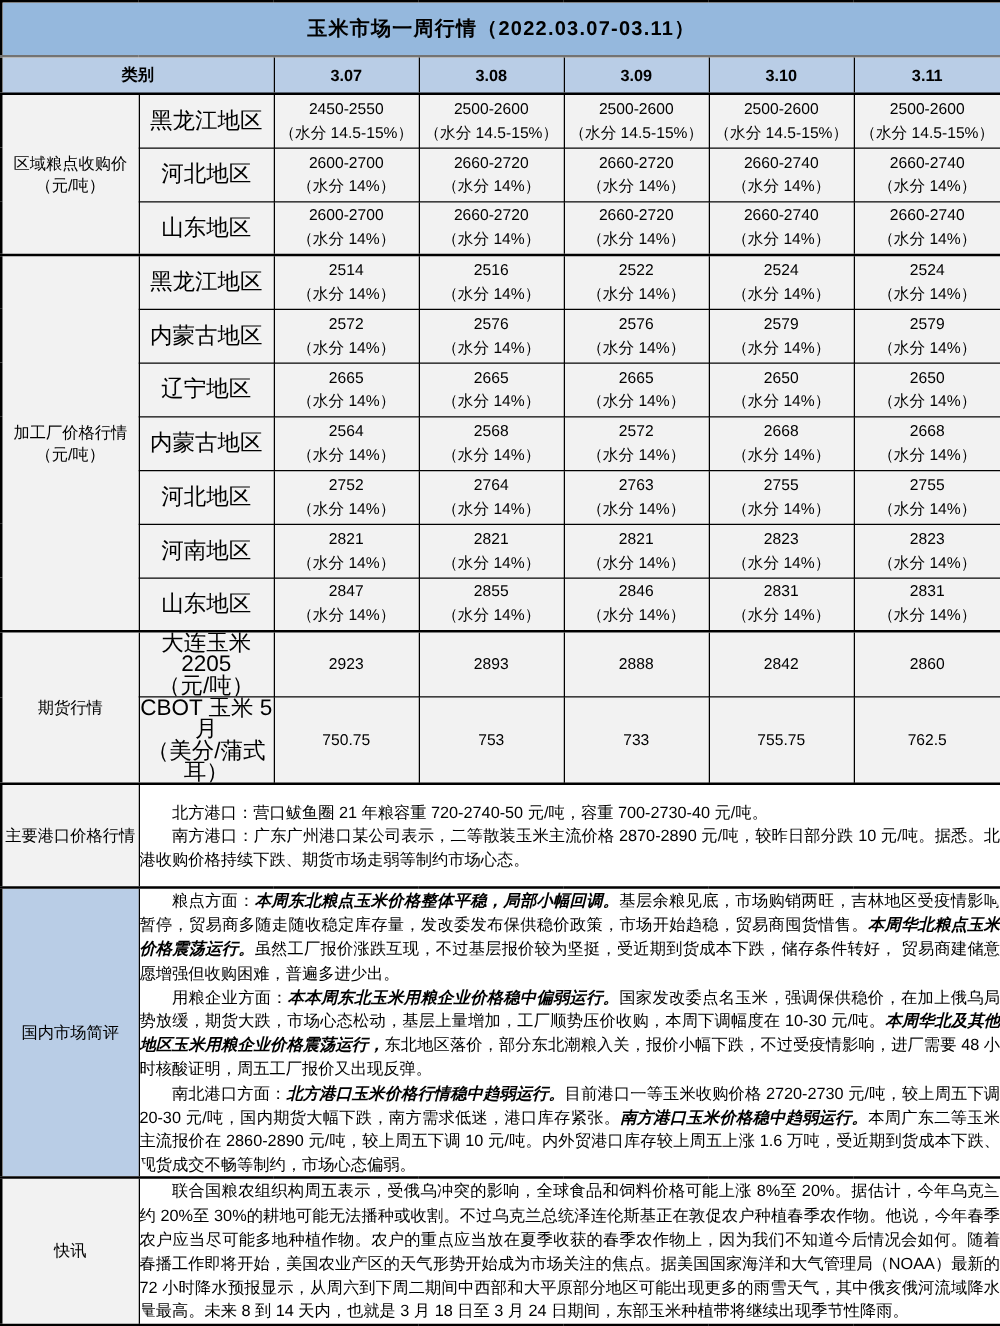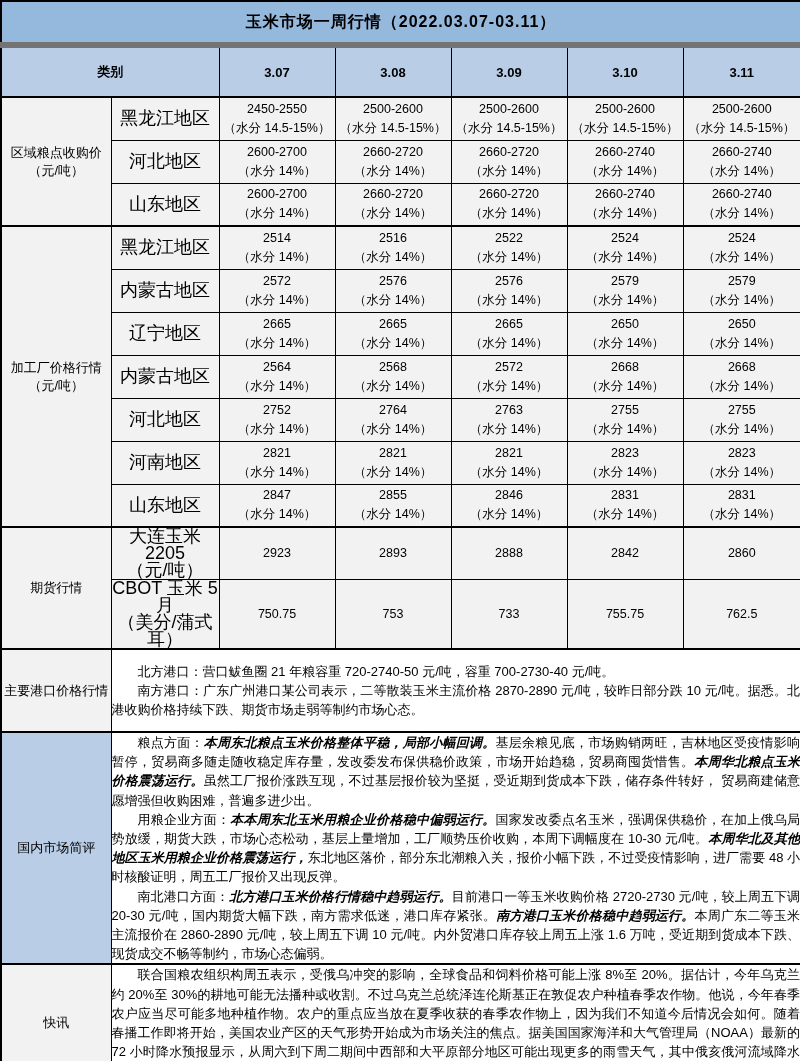--- a/index.html
+++ b/index.html
@@ -27,23 +27,23 @@
     vertical-align: middle;
     overflow: hidden;
   }
   tr.title-row { height: 44px; }
   tr.title-row th {
     background: var(--title_bar);
     font-size: 16px;
     font-weight: bold;
     text-align: center;
     letter-spacing: 1px;
-    border-bottom: 6px solid #737373;
-  }
-  tr.header-row { height: 52px; }
+    border-bottom: 2px solid #737373;
+  }
+  tr.header-row { height: 30px; }
   tr.header-row th {
     background: var(--header_blue);
     font-size: 13px;
     font-weight: bold;
     text-align: center;
   }
   tr.data-row { height: 43px; }
   tr.sec-top th, tr.sec-top td { border-top: 2px solid #000; }
   th.section-label {
     background: var(--cell_bg);
@@ -69,20 +69,21 @@
   }
   td.data-cell .val { line-height: 19px; }
   td.data-cell .note { line-height: 19px; }
   td.text-content {
     background: var(--content_bg);
     font-size: 13px;
     line-height: 19.2px;
     text-align: justify;
     padding: 3px 8px 3px 8px;
     vertical-align: middle;
+    border-radius: 21px;
   }
   td.text-content p { margin: 0; text-indent: 2em; }
   td.text-content b { font-weight: bold; font-style: italic; }
   tr.row-port { height: 83px; }
   tr.row-review { height: 231px; }
   tr.row-news { height: 115px; }
   tr.row-remark { height: 30px; }
   tr.row-remark th, tr.row-remark td { background: var(--title_bar); }
   th.remark-label { font-size: 13px; font-weight: bold; text-align: center; }
   td.remark-content {

